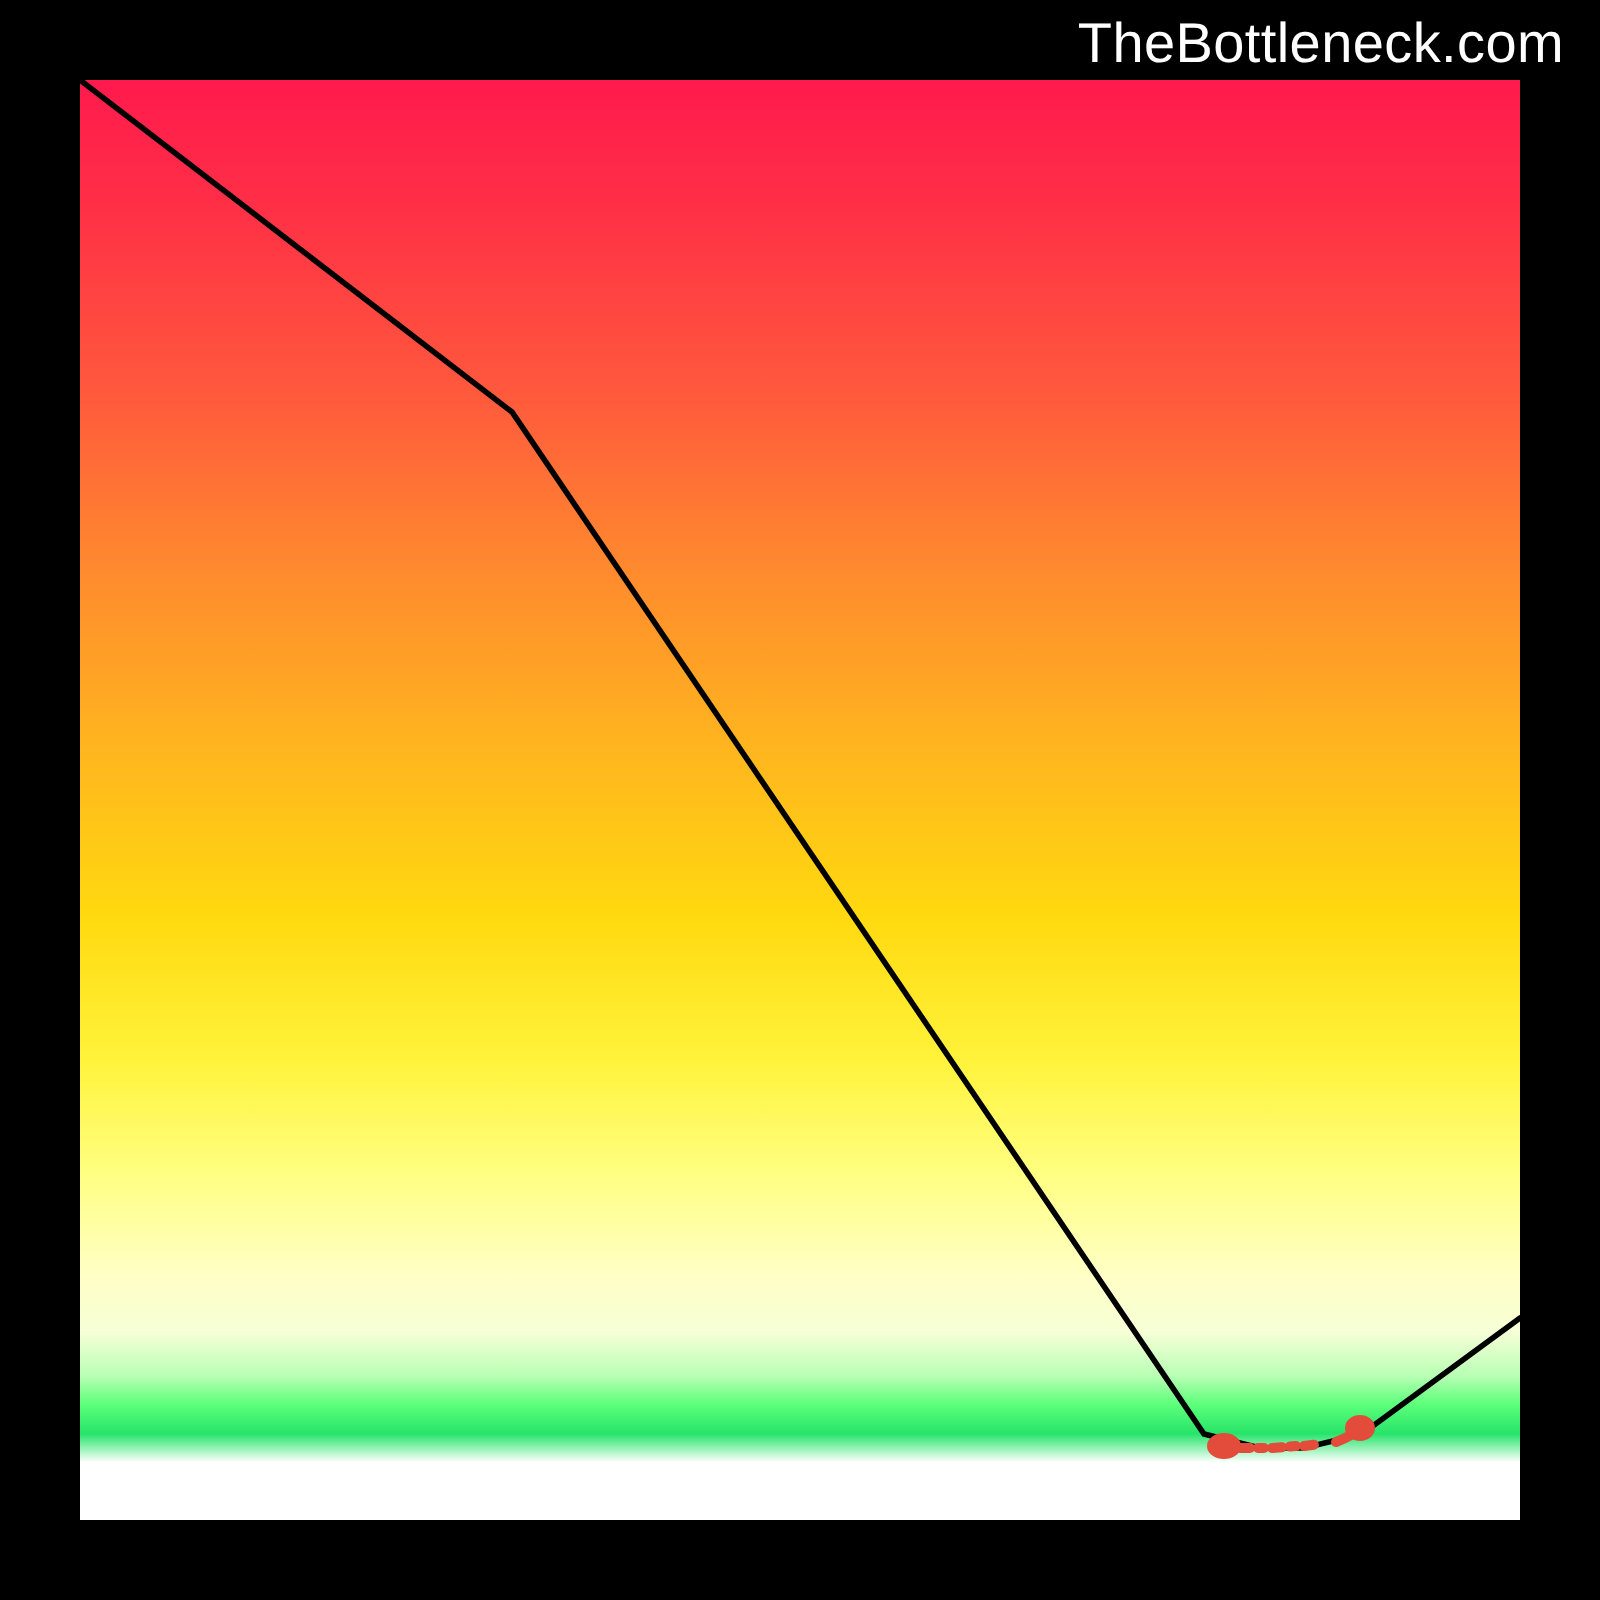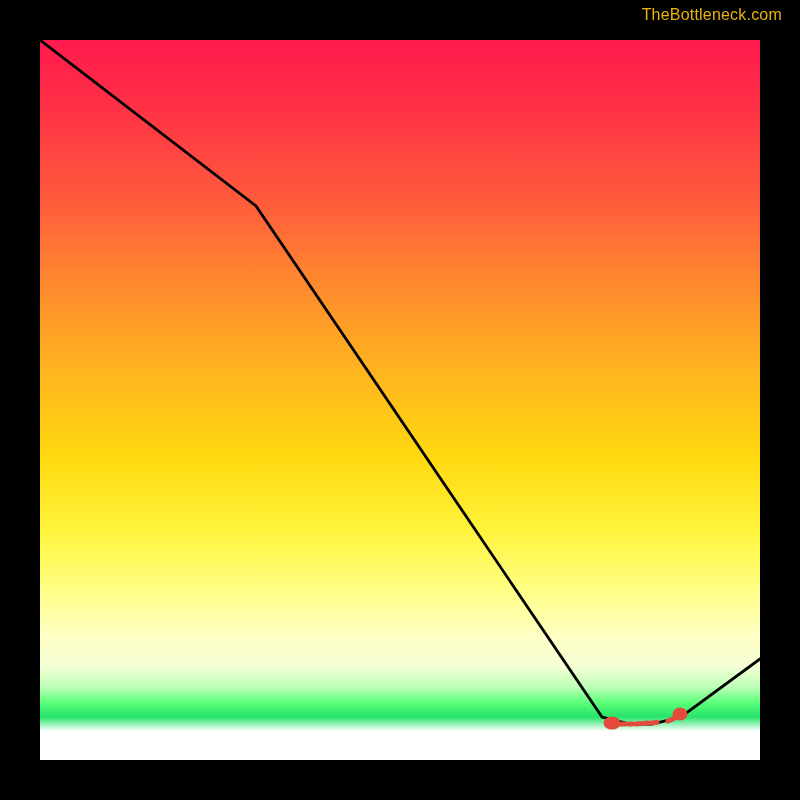--- a/index.html
+++ b/index.html
@@ -14,22 +14,22 @@
   .frame {
     position: relative;
     width: 800px;
     height: 800px;
     background: #000;
   }
   .watermark {
     position: absolute;
     top: 6px;
     right: 18px;
-    color: #eab308;
-    font-size: 16px;
+    color: #ffffff;
+    font-size: 28px;
     font-weight: 500;
     letter-spacing: 0.2px;
     user-select: none;
   }
   .plot-area {
     position: absolute;
     left: 40px;
     top: 40px;
     width: 720px;
     height: 720px;

